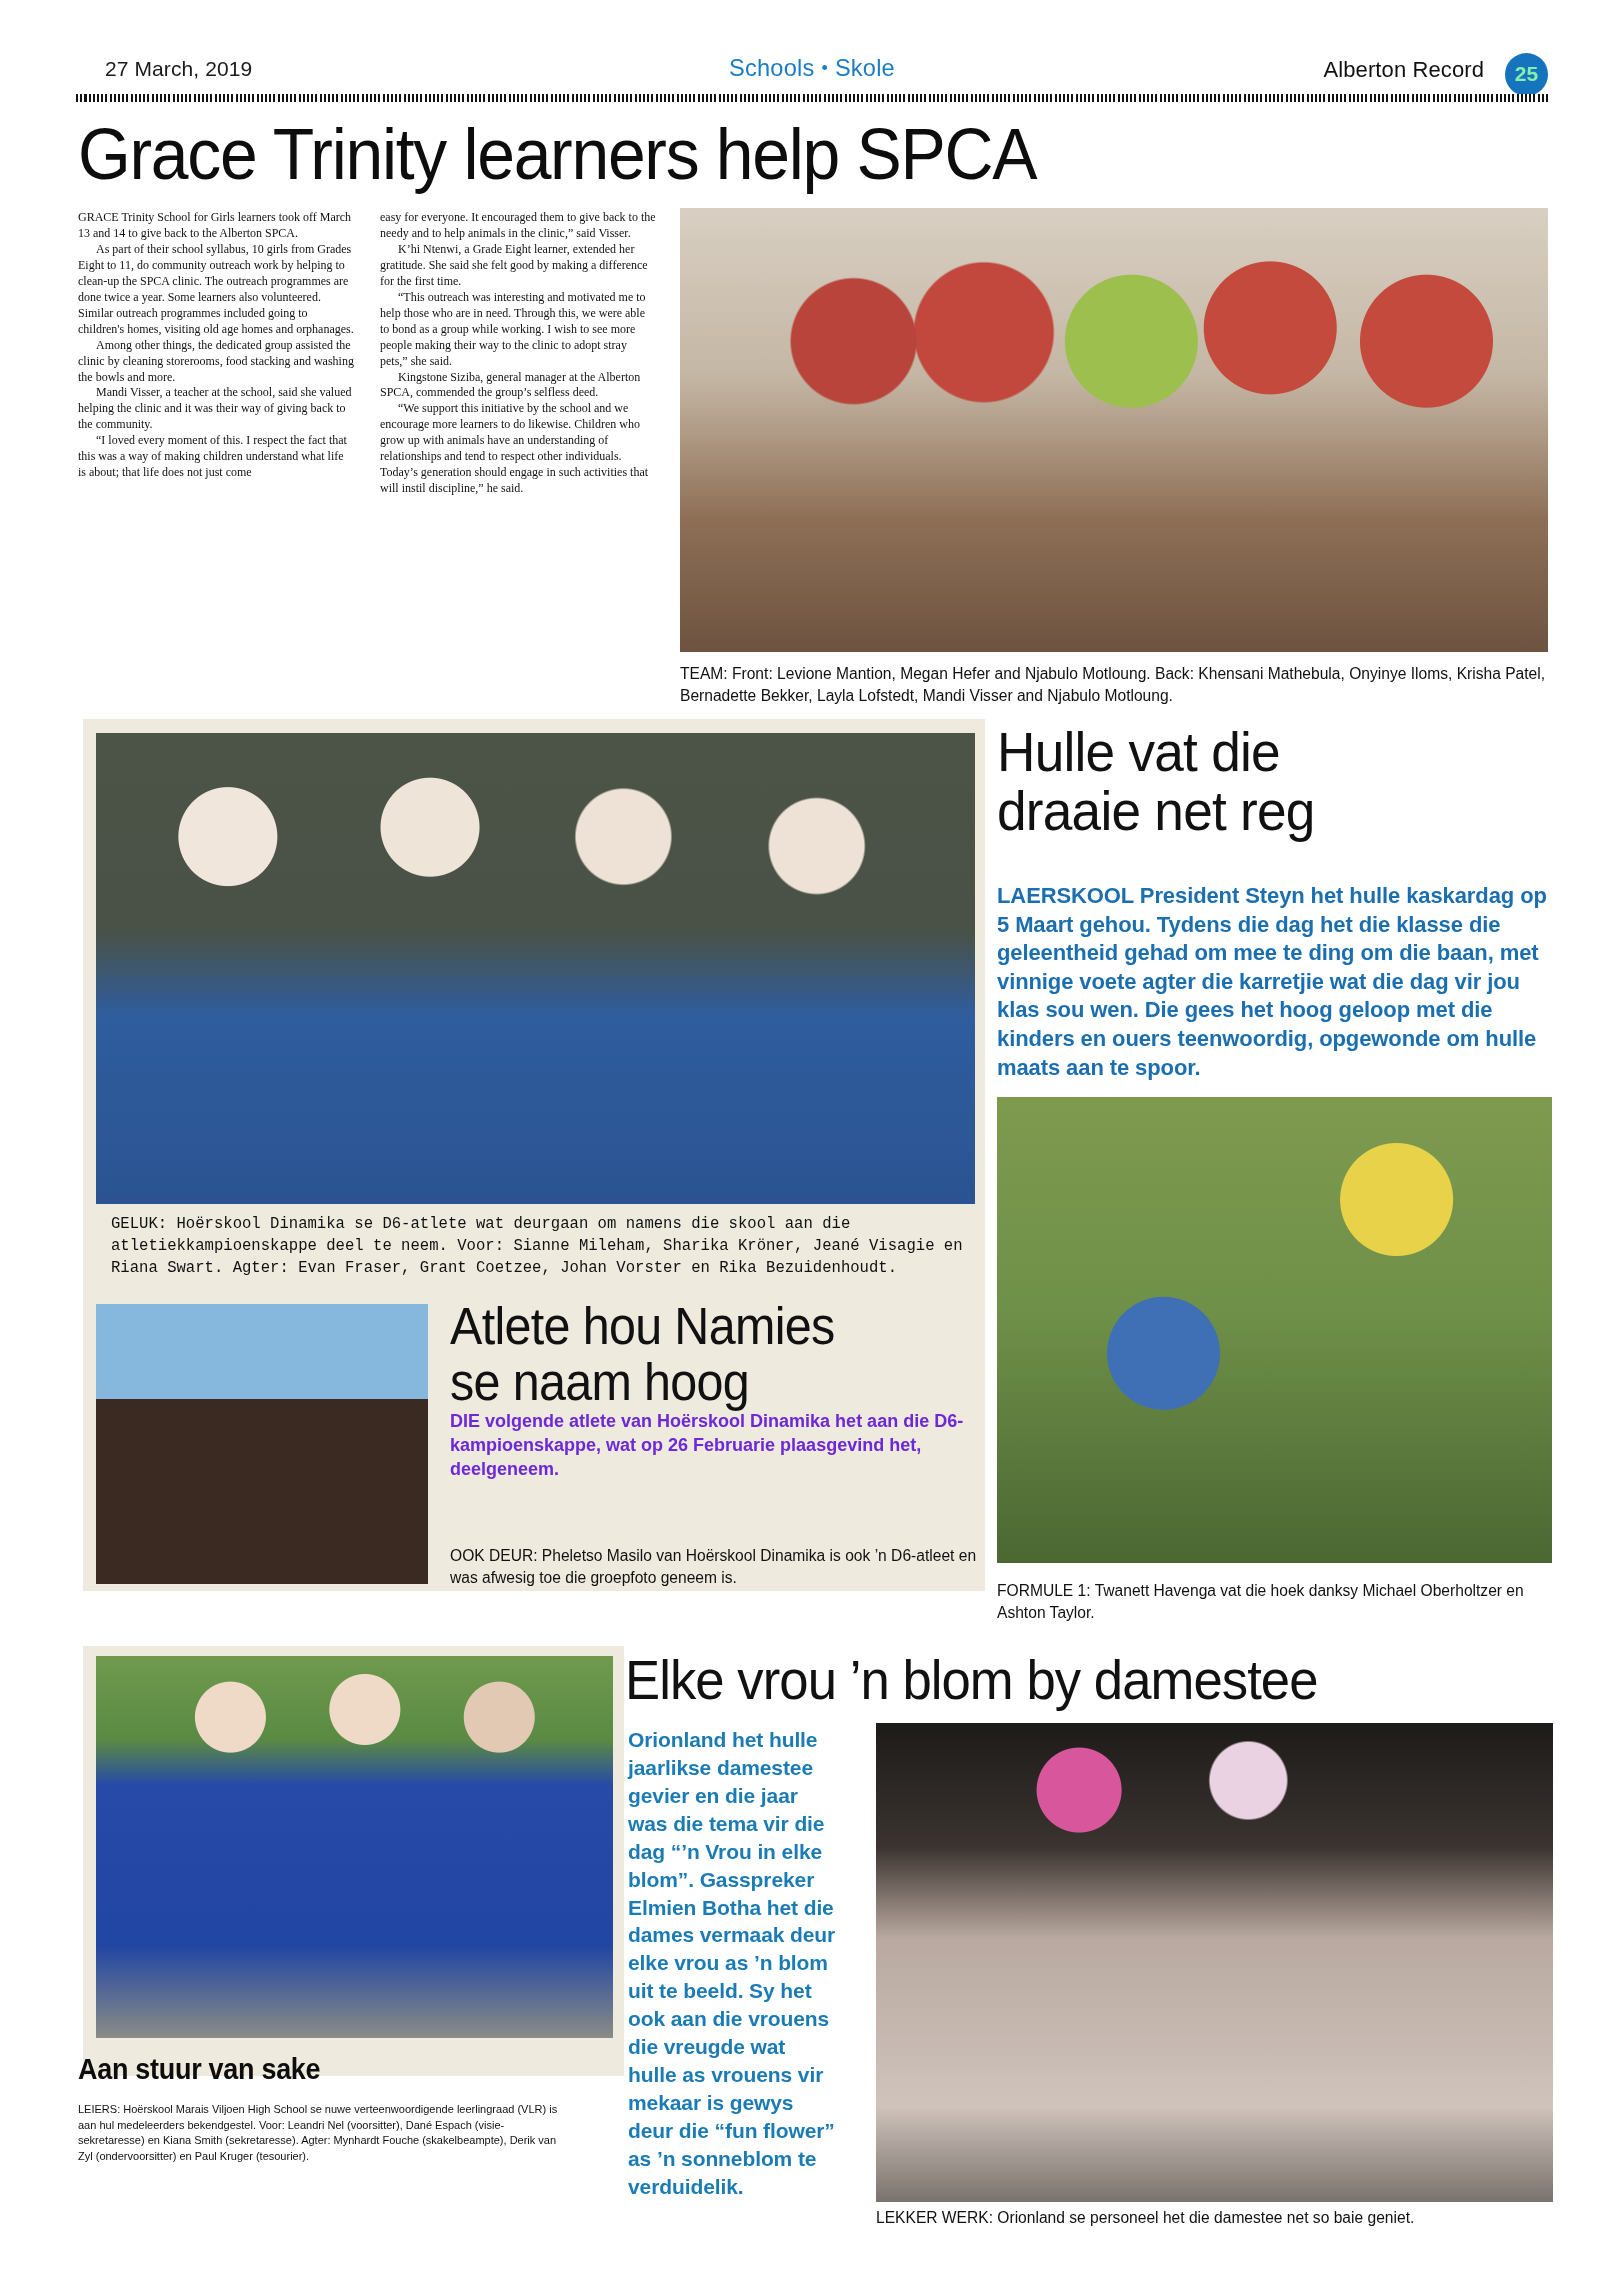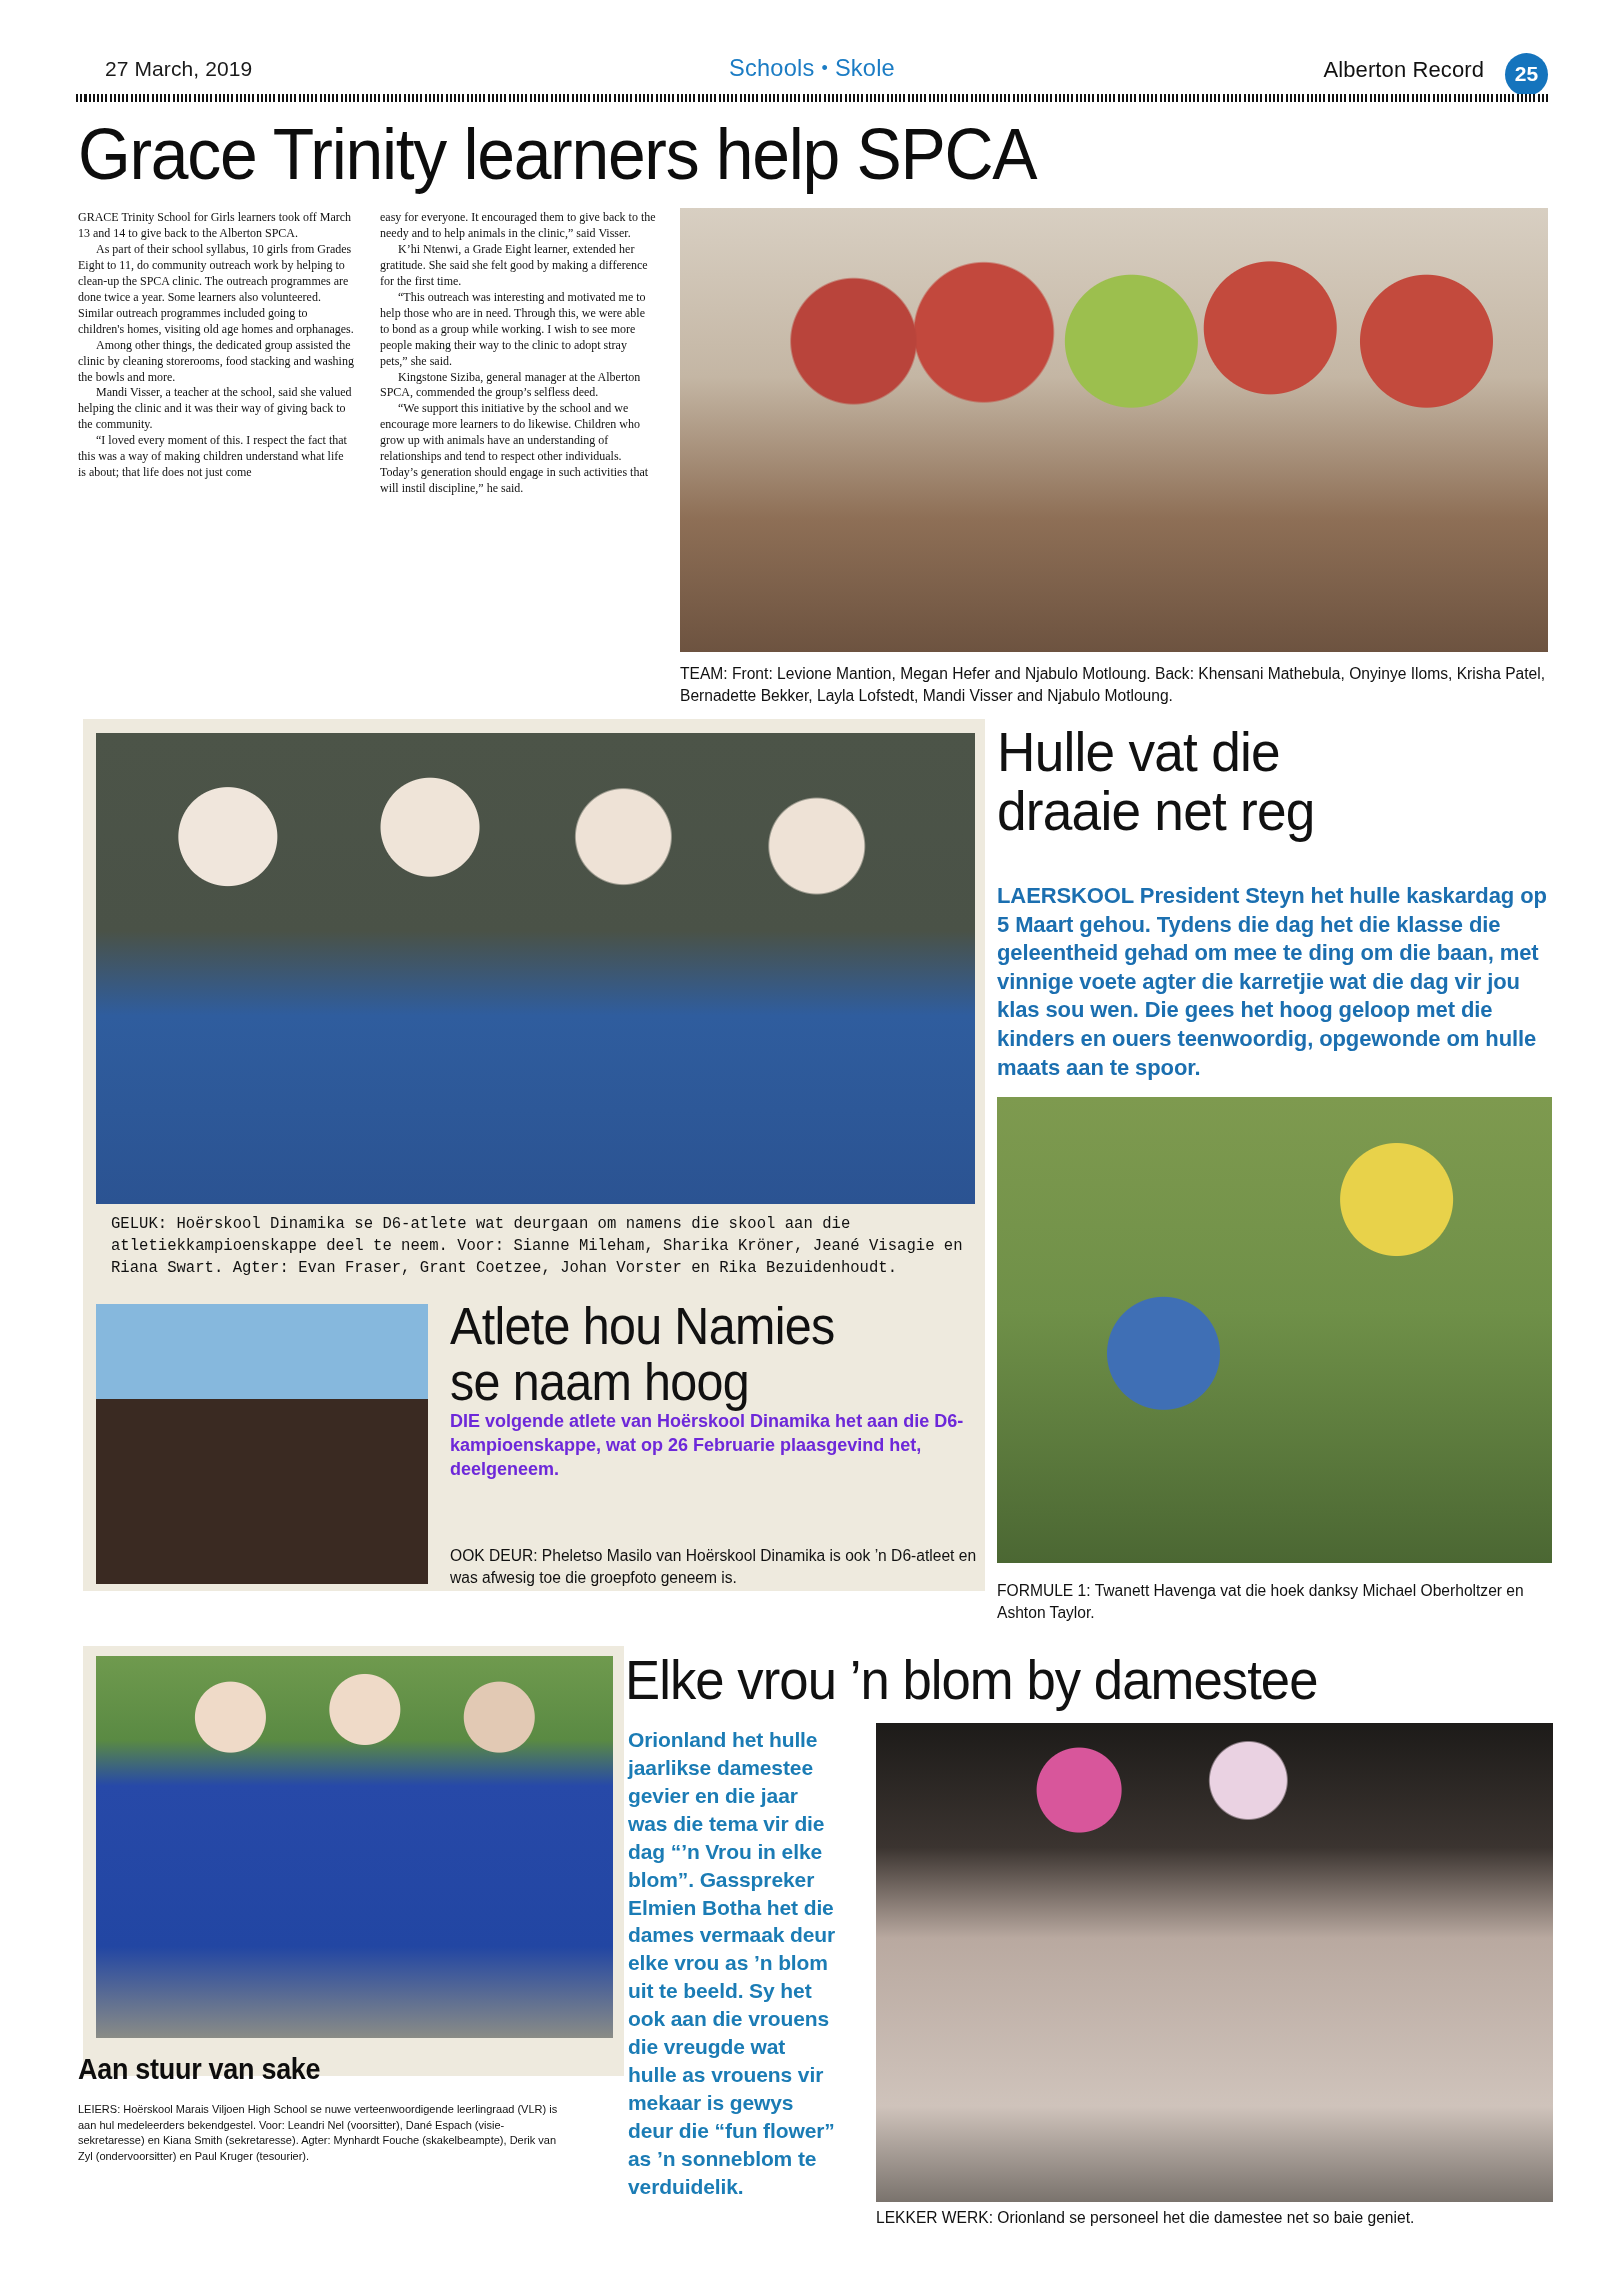--- a/index.html
+++ b/index.html
@@ -15,21 +15,21 @@
   .page{position:relative;width:1624px;height:2295px;}
 
   
   .masthead{position:absolute;left:76px;top:54px;width:1472px;height:36px;}
   .mh-date{position:absolute;left:0;top:2.8px;font-size:21px;color:#1a1a1a;letter-spacing:0.1px;margin-left:29px;}
   .mh-section{position:absolute;left:50%;top:1.4px;transform:translateX(-50%);
     font-size:23.6px;color:#1b7cc4;letter-spacing:0.2px;white-space:nowrap;}
   .mh-dot{display:inline-block;margin:0 7px;position:relative;top:-2.8px;font-size:18px;}
   .mh-title{position:absolute;right:64px;top:2.8px;font-size:22px;color:#111;letter-spacing:0.1px;margin-left:16px;}
   .mh-badge{position:absolute;right:0;top:-1.4px;width:43px;height:43px;border-radius:50%;
-    background:#1574bd;color:#ffffff;font-size:21px;font-weight:bold;
+    background:#1574bd;color:#86efac;font-size:21px;font-weight:bold;
     display:flex;align-items:center;justify-content:center;}
   .rule{position:absolute;left:76px;top:94px;width:1472px;height:7.6px;
     background:repeating-linear-gradient(90deg,#111 0 2.1px, #ffffff 2.1px 4.2px);}
 
   
   .headline-1{position:absolute;left:78px;top:117px;width:1388px;
     font-size:73px;font-weight:400;color:#0d0d0d;letter-spacing:-1.4px;
     font-stretch:condensed;transform:scaleX(.93);transform-origin:left center;
     line-height:1.0;white-space:nowrap;}
 

